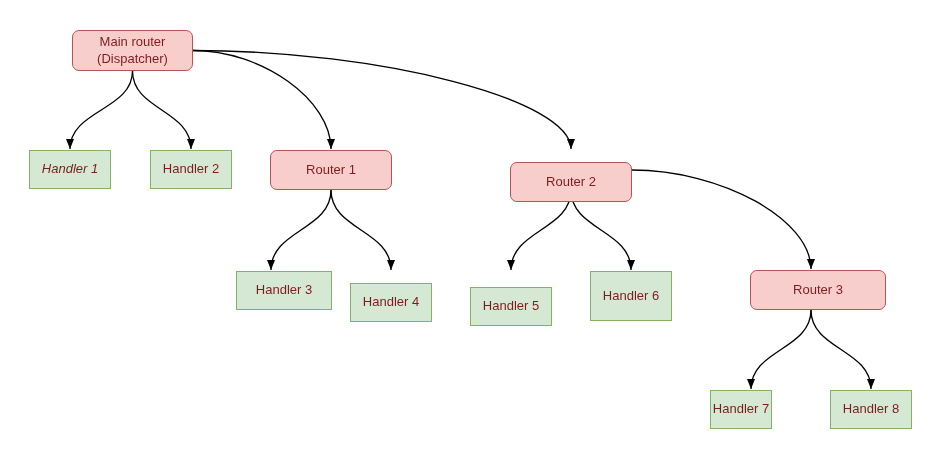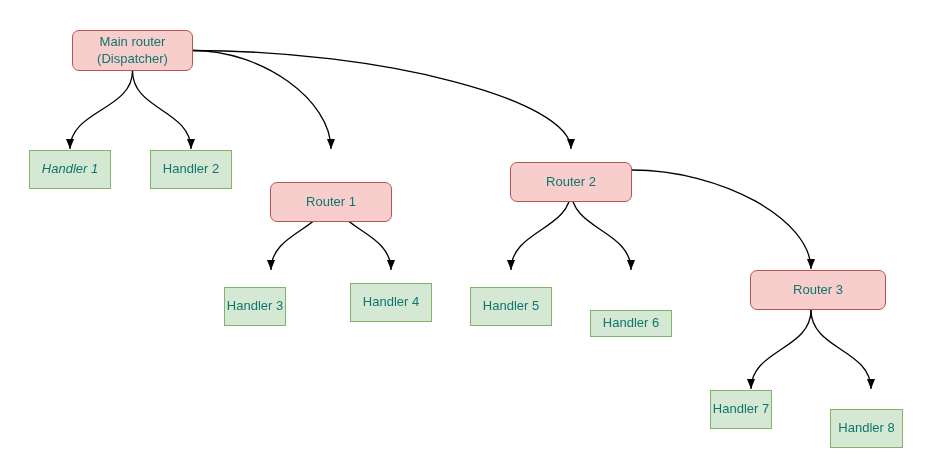--- a/index.html
+++ b/index.html
@@ -22,21 +22,21 @@
     width: 941px;
     height: 461px;
   }
   .node {
     position: absolute;
     display: flex;
     align-items: center;
     justify-content: center;
     text-align: center;
     font-size: 13px;
-    color: #0f766e;
+    color: #7f1d1d;
     box-sizing: border-box;
     line-height: 1.25;
   }
   .node.router {
     background: #f8cecc;
     border: 1.3px solid #b85450;
     border-radius: 7px;
   }
   .node.handler {
     background: #d5e8d4;
@@ -76,41 +76,41 @@
       <div class="node router" style="left: 72px; top: 30px; width: 121px; height: 41px;">
         <span class="label">Main router
 (Dispatcher)</span>
       </div>
       <div class="node handler" style="left: 29px; top: 150px; width: 82px; height: 39px; font-style: italic;">
         <span class="label">Handler 1</span>
       </div>
       <div class="node handler" style="left: 150px; top: 150px; width: 82px; height: 39px;">
         <span class="label">Handler 2</span>
       </div>
-      <div class="node router" style="left: 270px; top: 150px; width: 122px; height: 40px; margin-top: 32px;">
+      <div class="node router" style="left: 270px; top: 150px; width: 122px; height: 40px;">
         <span class="label">Router 1</span>
       </div>
       <div class="node router" style="left: 510px; top: 162px; width: 122px; height: 40px;">
         <span class="label">Router 2</span>
       </div>
-      <div class="node handler" style="left: 224px; top: 271px; width: 62px; height: 39px; margin-top: 16px;">
+      <div class="node handler" style="left: 236px; top: 271px; width: 96px; height: 39px;">
         <span class="label">Handler 3</span>
       </div>
       <div class="node handler" style="left: 350px; top: 271px; width: 82px; height: 39px; margin-top: 12px;">
         <span class="label">Handler 4</span>
       </div>
       <div class="node handler" style="left: 470px; top: 271px; width: 82px; height: 39px; margin-top: 16px;">
         <span class="label">Handler 5</span>
       </div>
-      <div class="node handler" style="left: 590px; top: 271px; width: 82px; height: 27px; margin-top: 39px;">
+      <div class="node handler" style="left: 590px; top: 271px; width: 82px; height: 50px;">
         <span class="label">Handler 6</span>
       </div>
       <div class="node router" style="left: 750px; top: 270px; width: 136px; height: 40px;">
         <span class="label">Router 3</span>
       </div>
       <div class="node handler" style="left: 710px; top: 390px; width: 62px; height: 39px;">
         <span class="label">Handler 7</span>
       </div>
-      <div class="node handler" style="left: 830px; top: 409px; width: 73px; height: 39px;">
+      <div class="node handler" style="left: 830px; top: 390px; width: 82px; height: 39px;">
         <span class="label">Handler 8</span>
       </div>
     </div>
 </div>
 
 </body></html>

